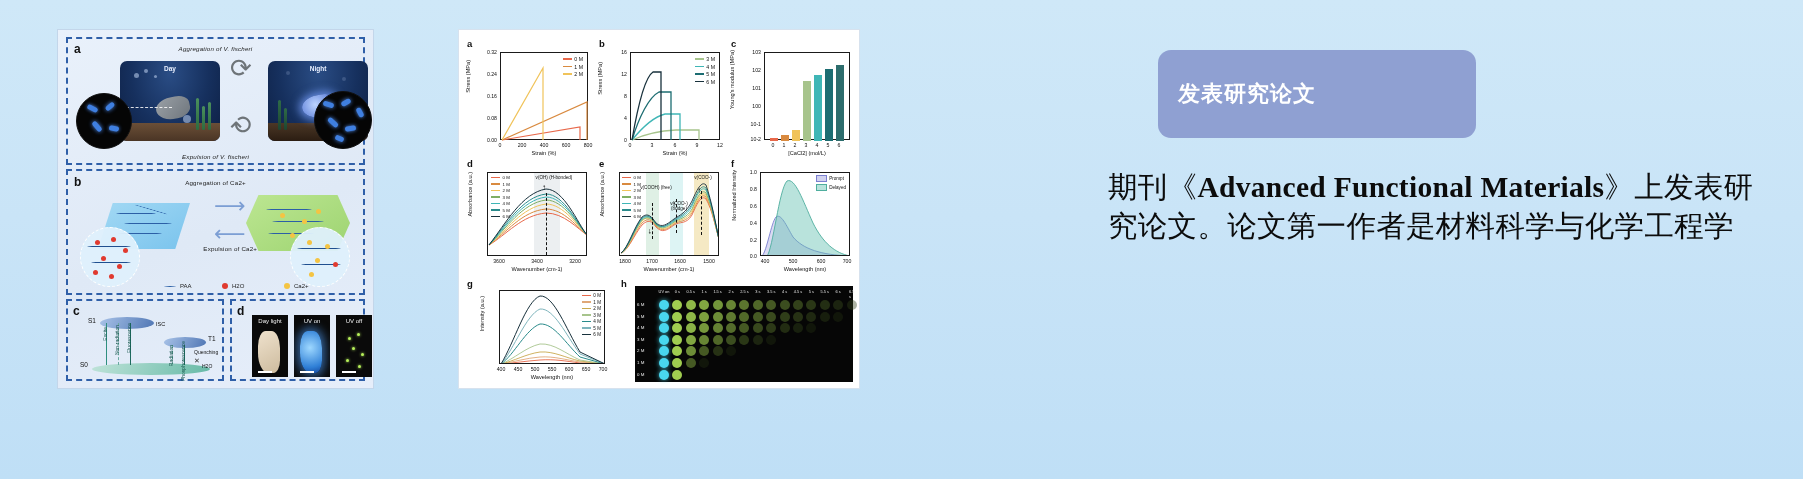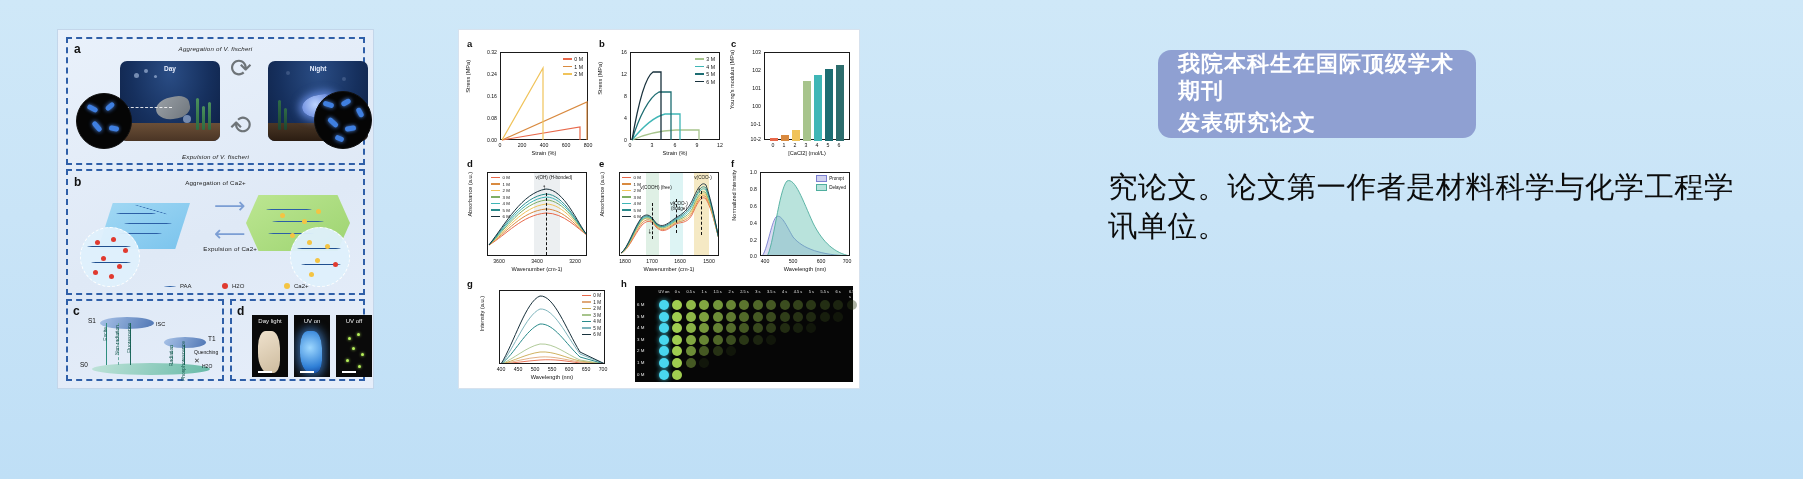--- a/index.html
+++ b/index.html
@@ -716,22 +716,21 @@
             <span class="hcell" style="left: 50.8px; top: 72px; width: 10px; height: 10px; background: rgb(100, 130, 50); opacity: 0.68;"></span>
             <span class="hcell" style="left: 64.2px; top: 72px; width: 10px; height: 10px; background: rgb(40, 55, 20); opacity: 0.35;"></span>
             <span class="hcell" style="left: 24px; top: 83.6px; width: 10px; height: 10px; background: rgb(73, 215, 238); box-shadow: rgba(73, 215, 238, 0.8) 0px 0px 5px;"></span>
             <span class="hcell" style="left: 37.4px; top: 83.6px; width: 10px; height: 10px; background: rgb(160, 205, 80); opacity: 1;"></span>
           </div>
       </div>
     </div>
   </div>
 
   <div class="banner">
-    <div>我院本科生在国际顶级学术期刊</div>
     <div>发表研究论文</div>
   </div>
 
   <div class="article">
+    <span class="ind"><span>期刊《</span><span class="en">Advanced Functional Materials</span><span>》上发表研</span></span>
     <span class="ind">究论文。论文第一作者是材料科学与化学工程学</span>
-    <span class="ind">讯单位。</span>
   </div>
 
 </div>
 
 </body></html>

